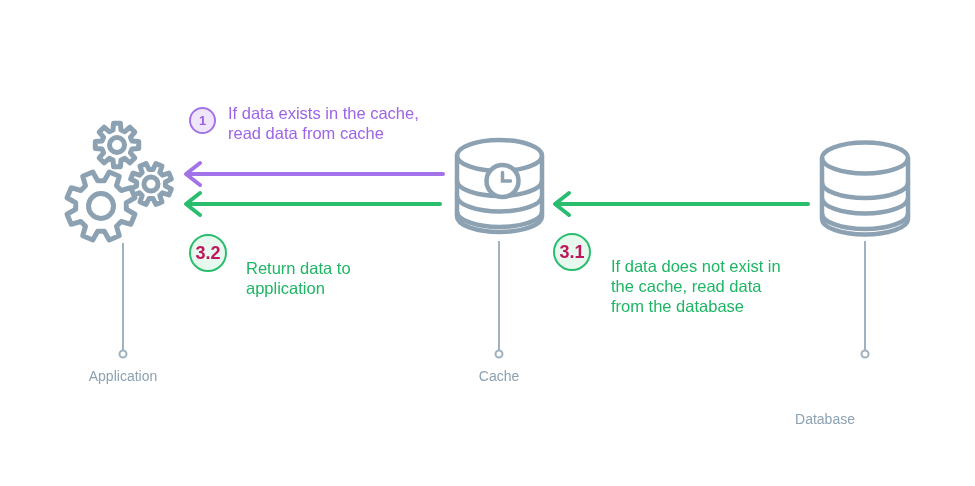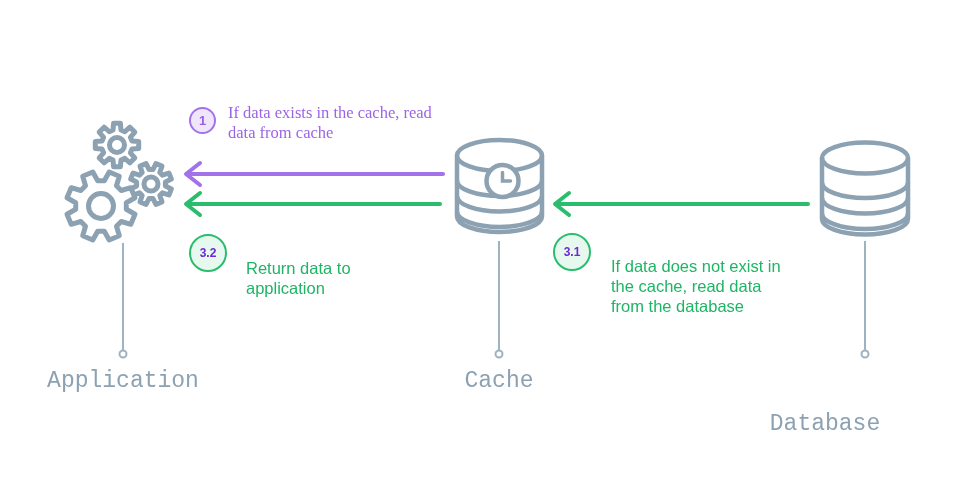--- a/index.html
+++ b/index.html
@@ -11,28 +11,28 @@
   .badge{
     position:absolute;border-radius:50%;box-sizing:border-box;
     display:flex;align-items:center;justify-content:center;font-weight:600;
   }
   .badge.purple{
     width:27px;height:27px;border:2.5px solid #a273e8;background:#efe6fc;
     color:#9a5fe4;font-size:13px;
   }
   .badge.green{
     width:38px;height:38px;border:2.5px solid #2bbd6e;background:#e7f8ee;
-    color:#6d28d9;font-size:12px;
+    color:#be185d;font-size:18px;
   }
   .note{position:absolute;font-size:16.5px;line-height:20px;font-weight:500;}
   .note.purple{color:#9c64e6;}
   .note.green{color:#1eb565;margin-top:24px;}
   .node-label{
     position:absolute;width:170px;text-align:center;color:#8ca1b2;
-    font-size:23px;font-weight:500;font-family:Liberation Mono, monospace;
+    font-size:14px;font-weight:500;
   }
 </style>
 </head>
 <body>
 
 <div class="canvas">
 
   <svg width="975" height="486" viewBox="0 0 975 486">
 
     <g fill="#ffffff" stroke="#8ca1b2" stroke-width="5" stroke-linejoin="round">
@@ -81,21 +81,21 @@
       <path d="M440 204 H188"></path>
       <path d="M200 193 L186 204 L200 215"></path>
     </g>
     <g stroke="#2bbd6e" stroke-width="4" fill="none" stroke-linecap="round" stroke-linejoin="round">
       <path d="M808 204 H557"></path>
       <path d="M569 193 L555 204 L569 215"></path>
     </g>
   </svg>
 
   <div class="badge purple" style="left:189px;top:107px;">1</div>
-  <div class="note purple" style="left:228px;top:103px;width:220px;font-family:Liberation Serif, serif;">If data exists in the cache, read data from cache</div>
+  <div class="note purple" style="left:228px;top:103px;width:220px;">If data exists in the cache, read data from cache</div>
 
   <div class="badge green" style="left:553px;top:233px;text-align:center;">3.1</div>
   <div class="note green" style="left:611px;top:232px;width:172px;">If data does not exist in the cache, read data from the database</div>
 
   <div class="badge green" style="left:189px;top:234px;">3.2</div>
   <div class="note green" style="left:246px;top:234px;width:150px;">Return data to application</div>
 
   <div class="node-label" style="left:38px;top:368px;">Application</div>
   <div class="node-label" style="left:414px;top:368px;">Cache</div>
   <div class="node-label" style="left:740px;top:368px;margin-top:43px;">Database</div>

